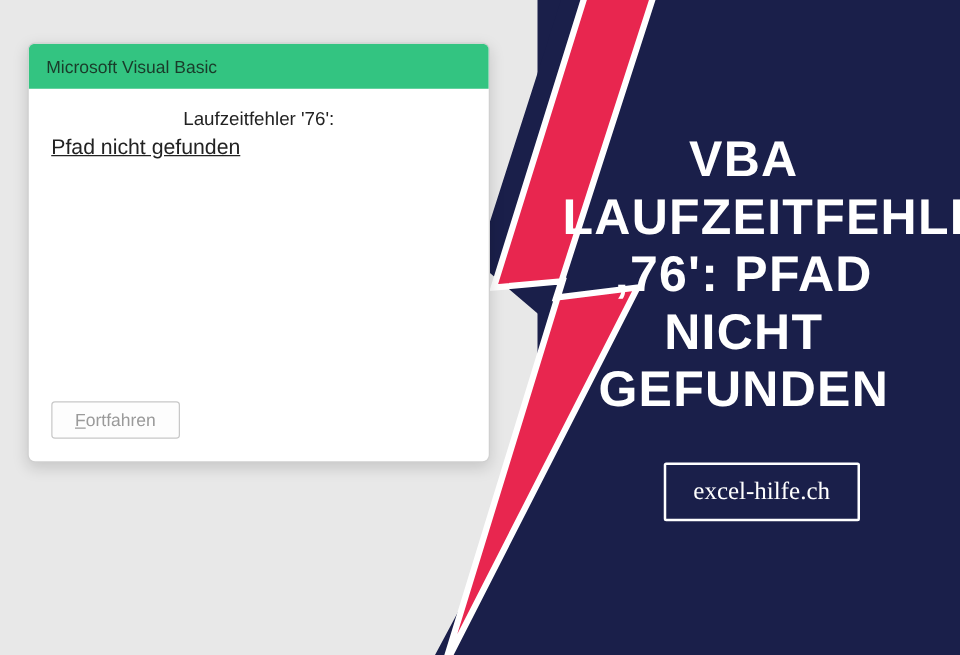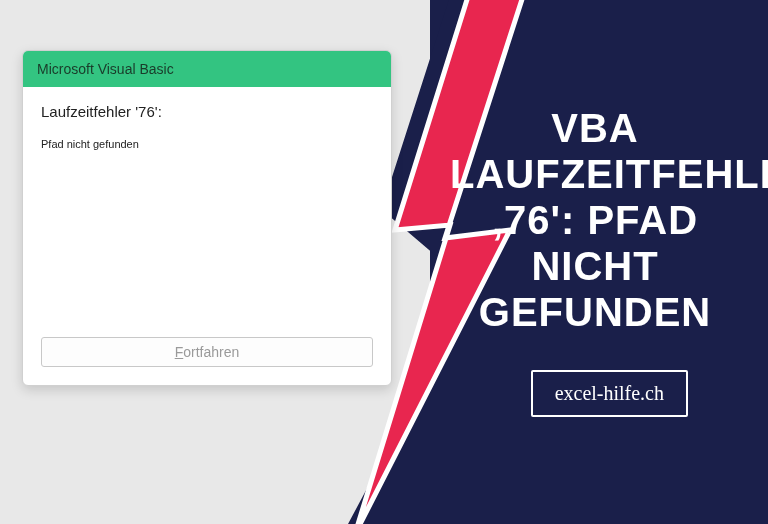--- a/index.html
+++ b/index.html
@@ -27,21 +27,21 @@
       position: absolute;
       top: 0;
       right: 0;
       width: 420px;
       height: 524px;
       background: #1a1f4a;
       clip-path: polygon(24% 0, 100% 0, 100% 100%, 0 100%, 30% 55%, 8% 40%);
     }
     .dialog {
       position: absolute;
-      top: 50px;
+      top: 34px;
       left: 22px;
       width: 370px;
       background: #ffffff;
       border: 1px solid #d0d0d0;
       border-radius: 6px;
       box-shadow: 0 4px 12px rgba(0,0,0,0.15);
       overflow: hidden;
     }
     .titlebar {
       background: #33c481;
@@ -50,32 +50,32 @@
       font-size: 14px;
       font-weight: 400;
     }
     .dialog-body {
       padding: 16px 18px 10px 18px;
       min-height: 240px;
     }
     .err-title {
       font-size: 15px;
       color: #222;
-      margin-bottom: 18px;
+      margin-bottom: 4px;
+      text-align: center;
     }
     .err-msg {
-      font-size: 11px;
+      font-size: 17px;
       color: #222;
+      text-decoration: underline;
     }
     .button-row {
       display: flex;
-      justify-content: center;
       gap: 18px;
       padding: 10px 18px 18px 18px;
-      flex-direction: column;
     }
     .btn {
       padding: 6px 18px;
       font-size: 14px;
       background: #fdfdfd;
       border: 1px solid #c8c8c8;
       border-radius: 3px;
       cursor: pointer;
       font-family: inherit;
     }

